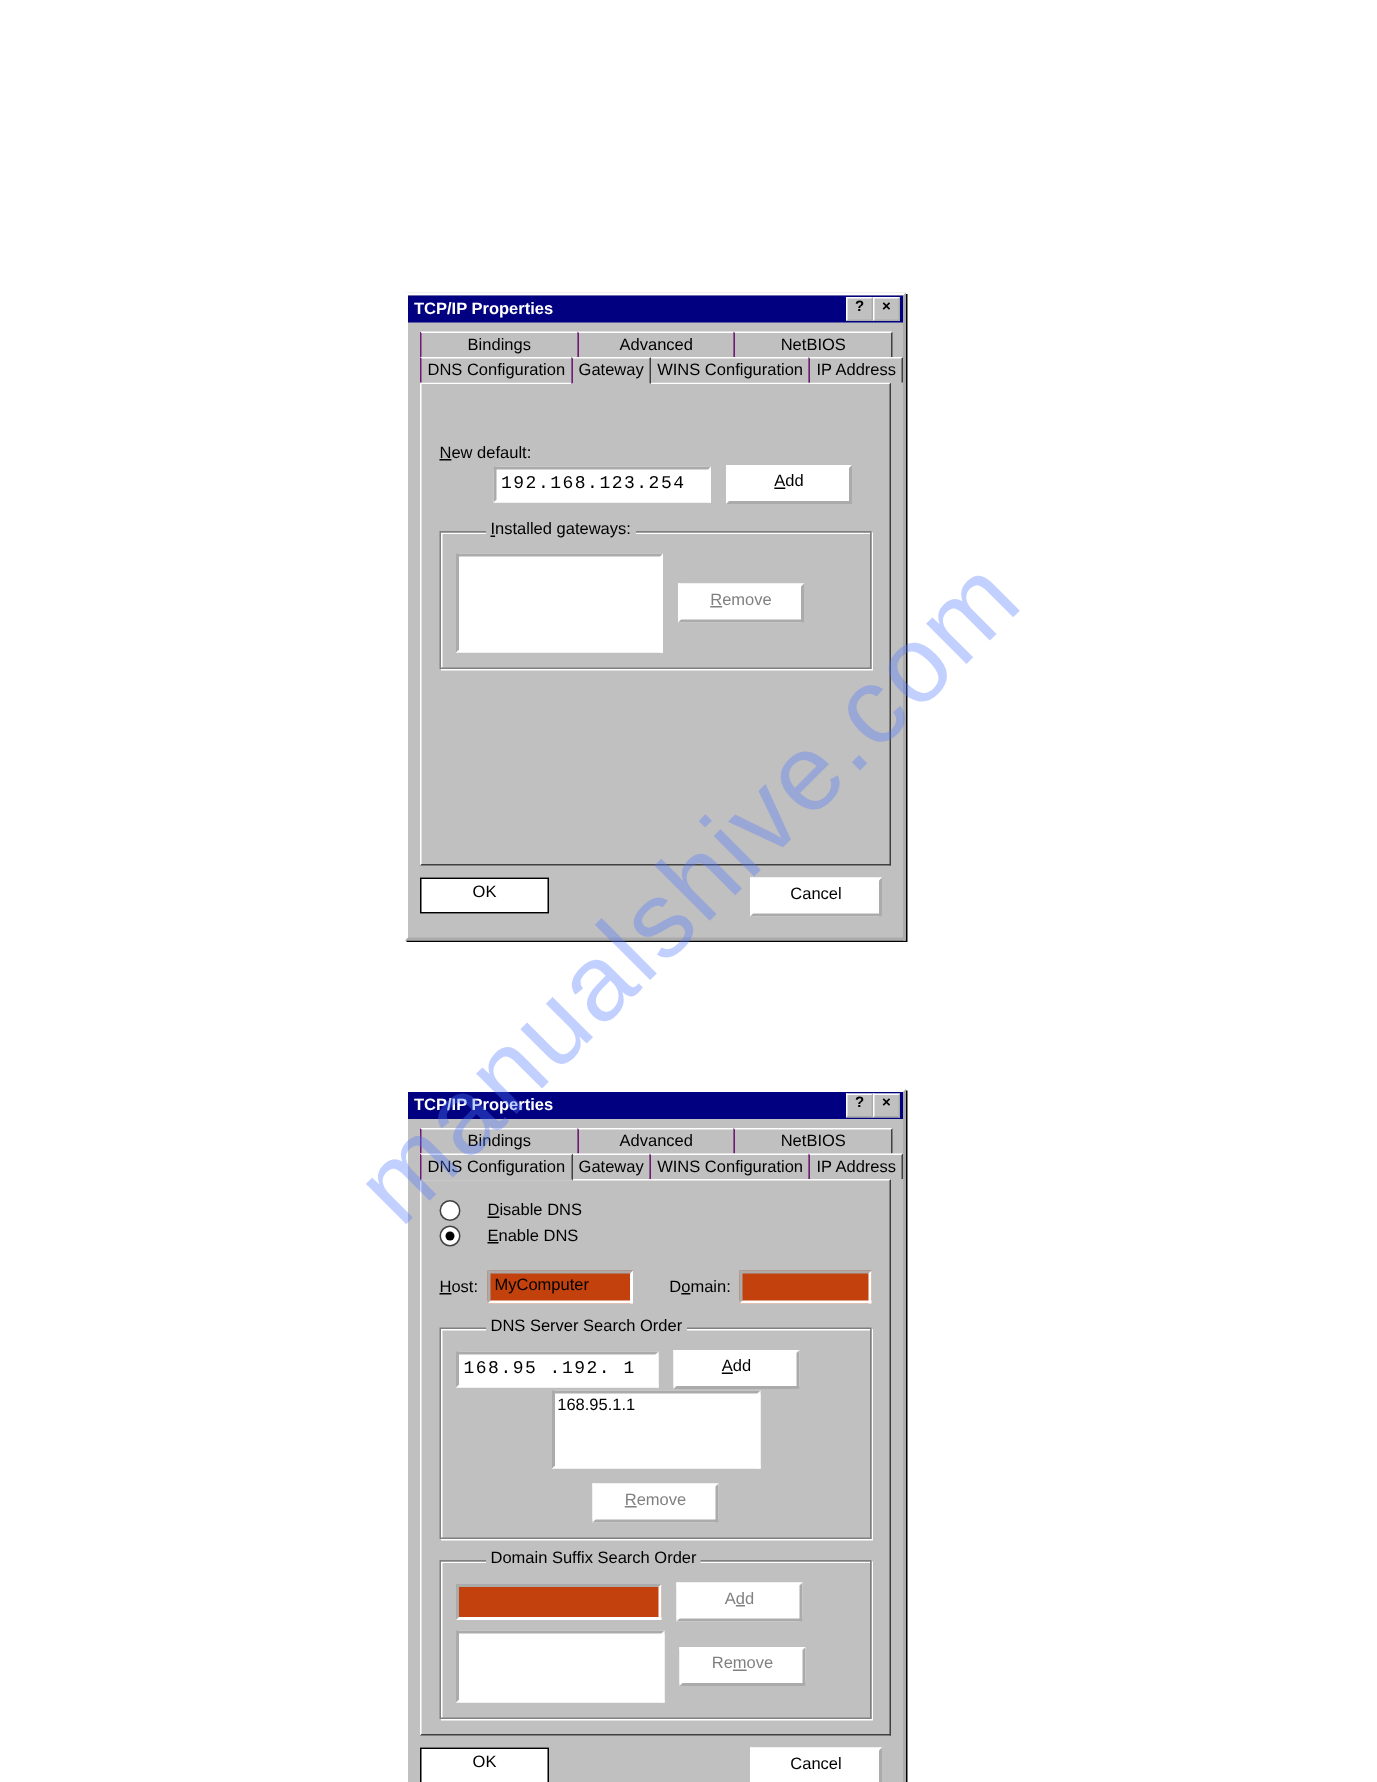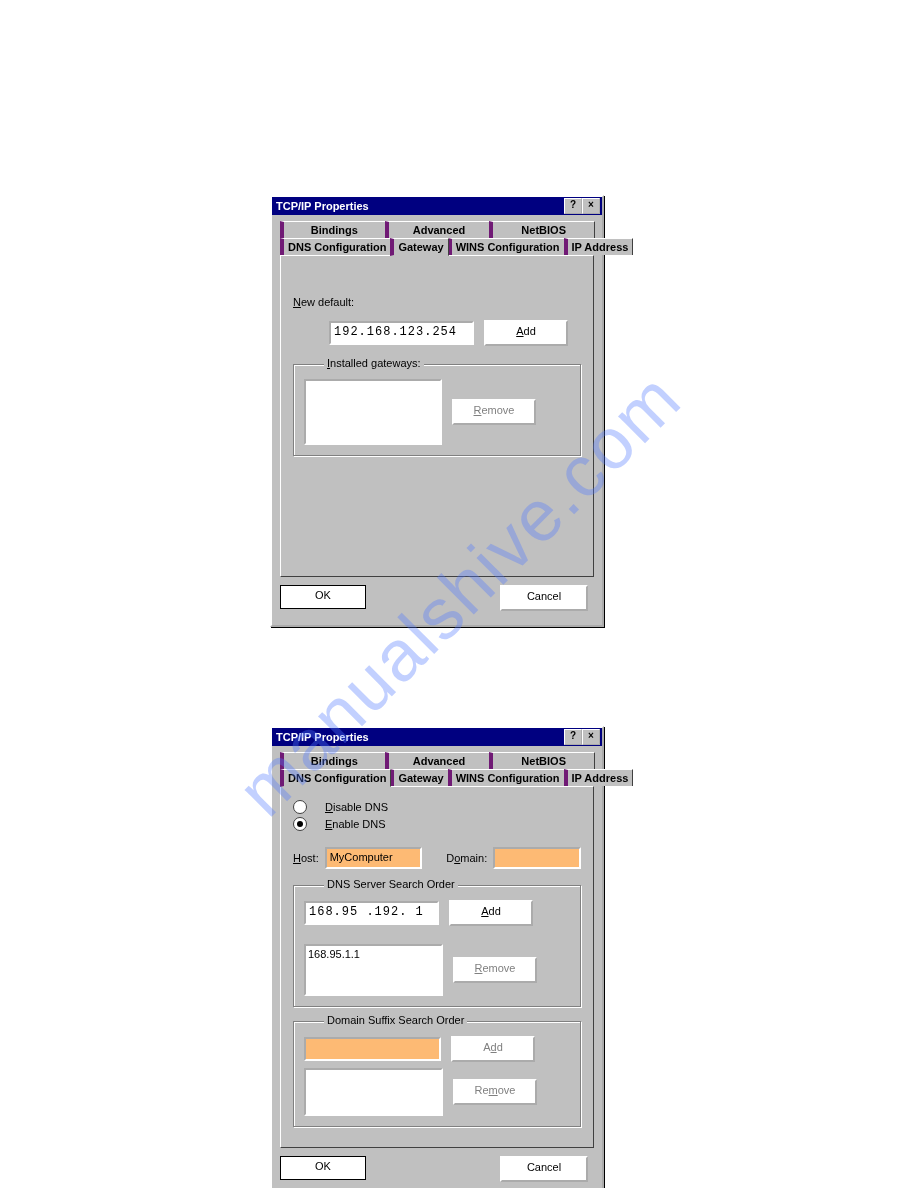--- a/index.html
+++ b/index.html
@@ -63,26 +63,25 @@
     display: flex;
   }
   .tab {
     border: 1px solid #808080;
     border-bottom: none;
     background: #c0c0c0;
     padding: 2px 4px;
     font-size: 11px;
     margin-right: -1px;
     border-top: 1px solid #fff;
-    border-left: 4px solid #701a75;
+    border-left: 1px solid #701a75;
     border-right: 1px solid #404040;
     cursor: default;
     white-space: nowrap;
     position: relative;
-    font-weight: bold;
   }
   .tab.active {
     background: #c0c0c0;
     z-index: 2;
     border-bottom: 1px solid #c0c0c0;
     margin-bottom: -1px;
   }
   .tab-panel {
     border: 1px solid #fff;
     border-right: 1px solid #404040;
@@ -107,21 +106,21 @@
     width: 135px;
     border: 2px inset #fff;
     background: #fff;
     padding: 0 3px;
     letter-spacing: 1px;
     line-height: 18px;
   }
   .text-input {
     height: 18px;
     border: 2px inset #fff;
-    background: #fdba74;
+    background: #c2410c;
     font-size: 11px;
     padding: 0 3px;
     line-height: 16px;
   }
   .btn {
     min-width: 68px;
     height: 22px;
     border: 2px outset #fff;
     background: #ffffff;
     font-size: 11px;
@@ -195,21 +194,21 @@
         <div class="tab">DNS Configuration</div>
         <div class="tab active">Gateway</div>
         <div class="tab">WINS Configuration</div>
         <div class="tab">IP Address</div>
       </div>
     </div>
     <div class="tab-panel">
 
       <div style="margin-top:30px;">
         <div class="label"><span class="u">N</span><span>ew default:</span></div>
-        <div class="row" style="margin-top:12px;padding-left:36px;">
+        <div class="row" style="margin-top:2px;padding-left:36px;">
           <div class="ip-input">192.168.123.254</div>
           <div class="btn"><span class="u">A</span>dd</div>
         </div>
       </div>
 
       <div class="groupbox" style="margin-top:18px;">
         <div class="legend"><span class="u">I</span>nstalled gateways:</div>
         <div class="row">
           <div class="listbox"></div>
           <div class="btn disabled"><span class="u">R</span>emove</div>
@@ -261,21 +260,21 @@
         <span class="label" style="margin-left:18px;">D<span class="u">o</span>main:</span>
         <div class="text-input" style="width:80px;"></div>
       </div>
 
       <div class="groupbox" style="margin-top:16px;">
         <div class="legend">DNS Server Search Order</div>
         <div class="row">
           <div class="ip-input" style="width:125px;">168.95 .192. 1</div>
           <div class="btn"><span class="u">A</span>dd</div>
         </div>
-        <div class="row" style="margin-top:18px;">
+        <div class="row" style="margin-top:1px;flex-direction:column;">
           <div class="listbox" style="height:44px;width:131px;">168.95.1.1</div>
           <div class="btn disabled"><span class="u">R</span>emove</div>
         </div>
       </div>
 
       <div class="groupbox" style="margin-top:14px;">
         <div class="legend">Domain Suffix Search Order</div>
         <div class="row">
           <div class="text-input" style="width:127px;height:20px;"></div>
           <div class="btn disabled">A<span class="u">d</span>d</div>

